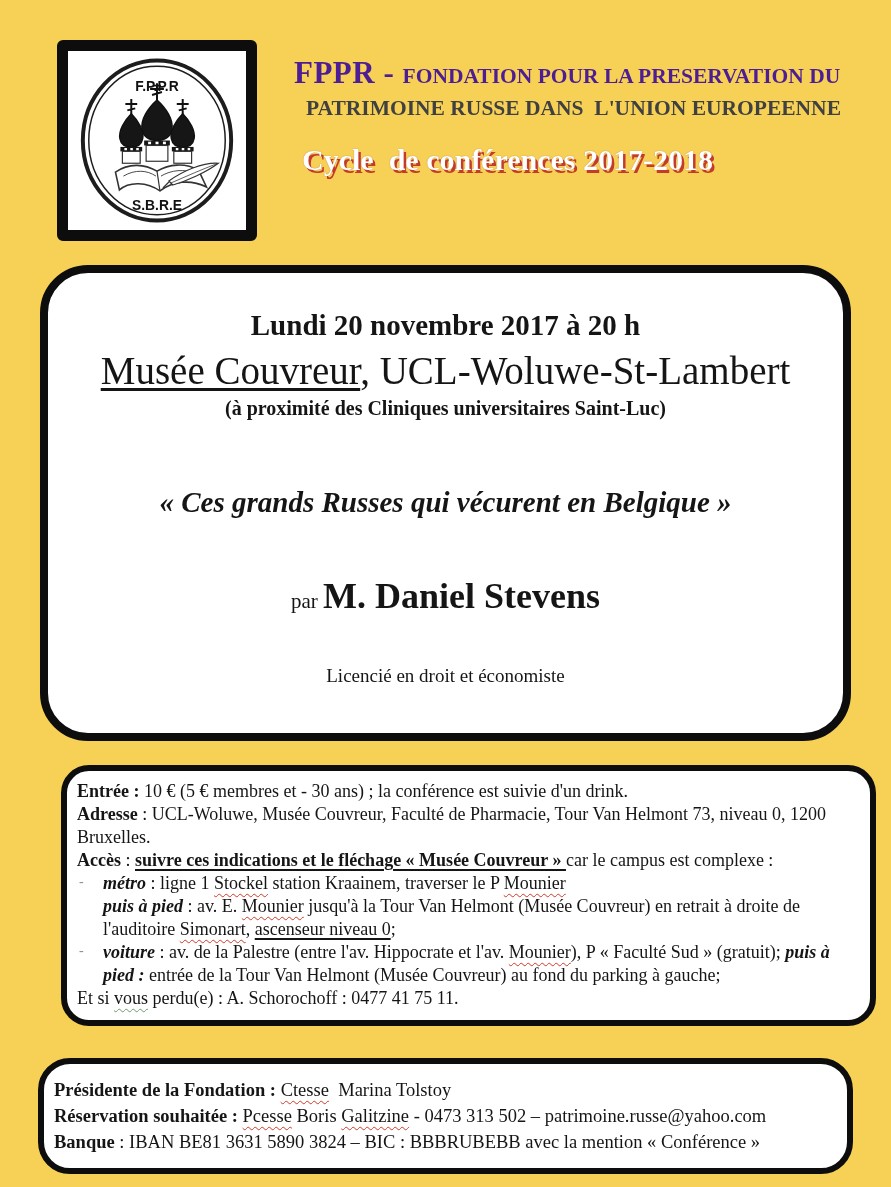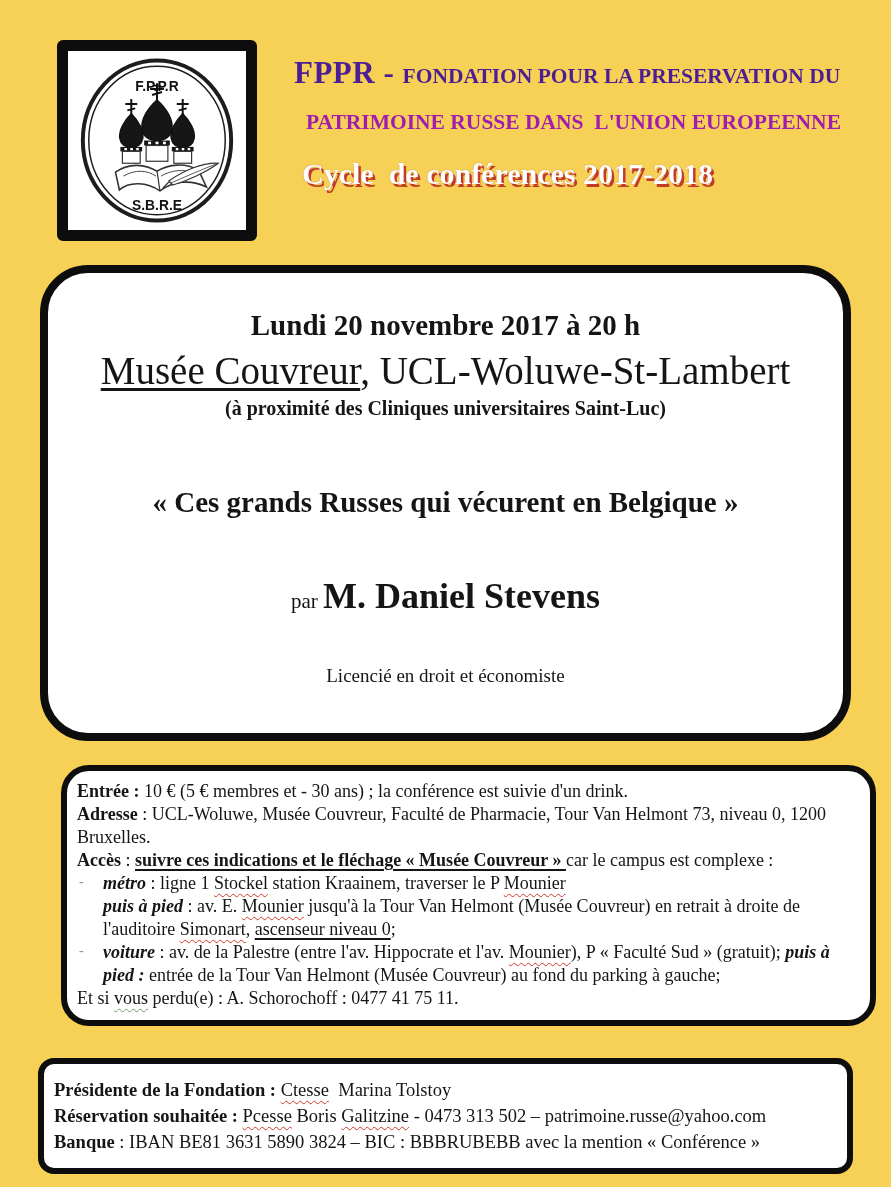--- a/index.html
+++ b/index.html
@@ -10,50 +10,50 @@
   }
   
   .logo-box{
     position:absolute;left:57px;top:40px;width:178px;height:179px;
     background:#ffffff;border:11px solid #0D0D0D;border-radius:6px;
   }
   .logo-box svg{width:100%;height:100%;display:block;}
   .header-text{position:absolute;left:294px;top:58px;width:566px;}
   .org-line1{font-weight:bold;color:#4c1d95;font-size:21.5px;line-height:30px;white-space:pre-wrap;}
   .org-abbrev{font-size:31px;letter-spacing:.5px;}
-  .org-line2{font-weight:bold;color:#a21caf;font-size:21.5px;line-height:30px;margin-top:16px;margin-left:12px;white-space:pre-wrap;}
+  .org-line2{font-weight:bold;color:#404040;font-size:21.5px;line-height:30px;margin-top:2px;margin-left:12px;white-space:pre-wrap;}
   .cycle{
     margin-top:20px;margin-left:8px;
     font-size:30px;font-weight:bold;color:#FFFFFF;white-space:pre-wrap;
     text-shadow:2.5px 2.5px 0 #C23B2B, 0 0 1px rgba(120,30,20,.6);
   }
   
   .event-box{
     position:absolute;left:40px;top:265px;width:795px;height:460px;
     background:#FFFFFF;border:8px solid #0D0D0D;border-radius:48px;
     text-align:center;
   }
   .event-date{margin-top:36px;font-size:29px;font-weight:bold;}
   .event-venue{margin-top:6px;font-size:39px;font-weight:normal;}
   .venue-underline{text-decoration:underline;text-decoration-thickness:2.5px;text-underline-offset:4px;}
   .event-proximity{margin-top:4px;font-size:20px;font-weight:bold;text-align:center;}
-  .talk-title{margin-top:66px;font-size:29px;font-weight:600;}
+  .talk-title{margin-top:66px;font-size:29px;font-style:italic;font-weight:600;}
   .speaker-line{margin-top:56px;}
   .speaker-prefix{font-size:21px;}
   .speaker-name{font-size:36px;font-weight:bold;}
   .speaker-cred{margin-top:48px;font-size:19px;}
   .info-box{
     position:absolute;left:38px;top:765px;width:783px;min-height:232px;
     background:#FFFFFF;border:6px solid #0D0D0D;border-radius:28px;
     padding:9px 10px 8px 10px;
     font-size:18px;line-height:23px;margin-left:23px;
   }
   .contact-box{
     position:absolute;left:38px;top:1058px;width:783px;min-height:82px;
-    background:#FFFFFF;border:6px solid #0D0D0D;border-radius:16px;
+    background:#FFFFFF;border:6px solid #0D0D0D;border-radius:32px;
     padding:13px 10px 9px 10px;
     font-size:18.5px;line-height:26px;
   }
   
   .rich-line{white-space:pre-wrap;}
   .rich-line.indented{padding-left:26px;position:relative;}
   .bullet-marker{position:absolute;left:2px;top:-2px;color:#8F8F8F;font-size:14px;}
   .s-b{font-weight:bold;}
   .s-bi{font-weight:bold;font-style:italic;}
   .s-bu{font-weight:bold;text-decoration:underline;text-decoration-thickness:2px;text-underline-offset:3px;}

